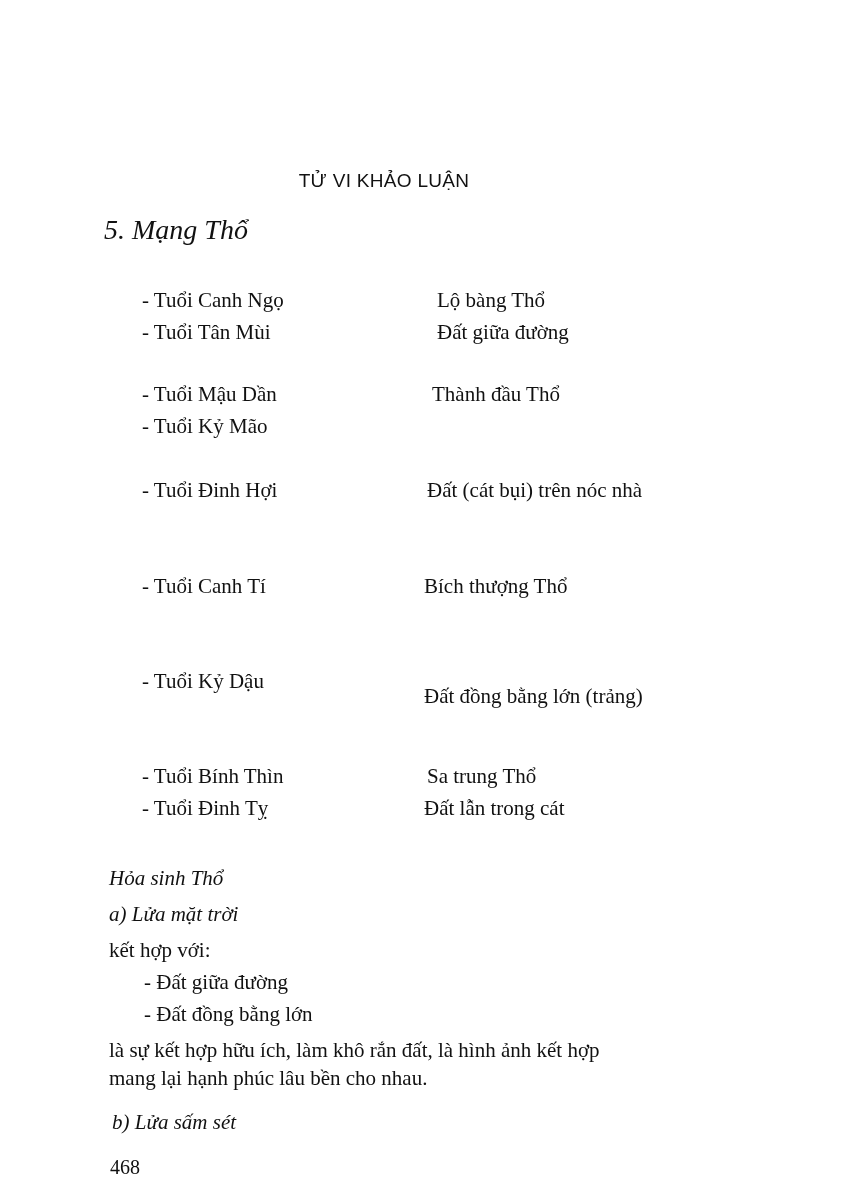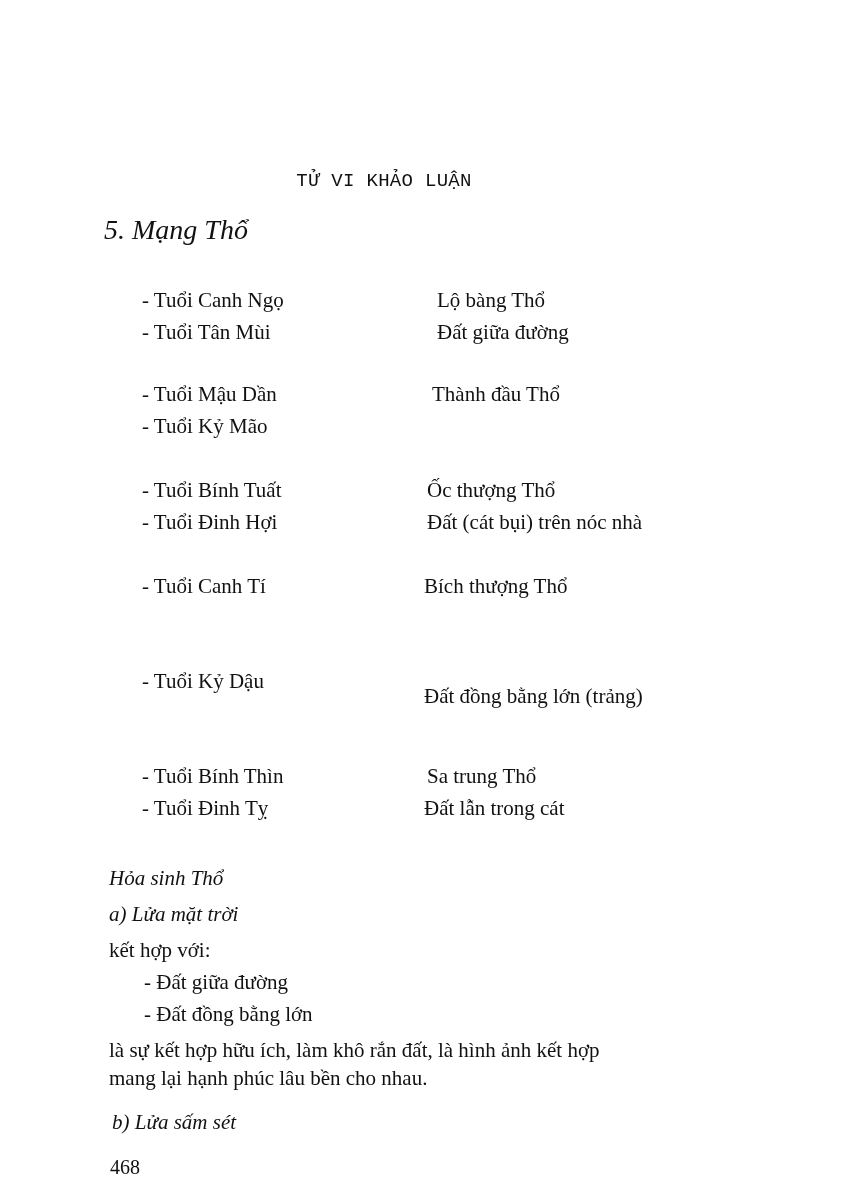--- a/index.html
+++ b/index.html
@@ -14,21 +14,21 @@
       overflow: hidden;
       color: #111111;
       font-family: "Liberation Serif", "DejaVu Serif", serif;
     }
     .running-header {
       position: absolute;
       top: 170px;
       left: 0;
       width: 768px;
       text-align: center;
-      font-family: Liberation Mono, monospace;
+      font-family: Liberation Sans, sans-serif;
       font-size: 19px;
       letter-spacing: 0.3px;
     }
     .section-title {
       position: absolute;
       top: 214px;
       left: 104px;
       font-style: italic;
       font-size: 28px;
     }
@@ -90,24 +90,20 @@
     <span class="age">- Tuổi Mậu Dần</span>
     <span class="element" style="left:432px;">Thành đầu Thổ</span>
   </div>
   <div class="row">
     <span class="age">- Tuổi Kỷ Mão</span>
   </div>
 </div>
 
 <div class="pair" style="top:474px;">
   <div class="row">
-    <span class="age">- Tuổi Bính Tuất</span>
-    <span class="element" style="left:427px;">Ốc thượng Thổ</span>
-  </div>
-  <div class="row">
     <span class="age">- Tuổi Đinh Hợi</span>
     <span class="element" style="left:427px;">Đất (cát bụi) trên nóc nhà</span>
   </div>
 </div>
 
 <div class="pair" style="top:570px;">
   <div class="row">
     <span class="age">- Tuổi Canh Tí</span>
     <span class="element" style="left:424px;">Bích thượng Thổ</span>
   </div>

